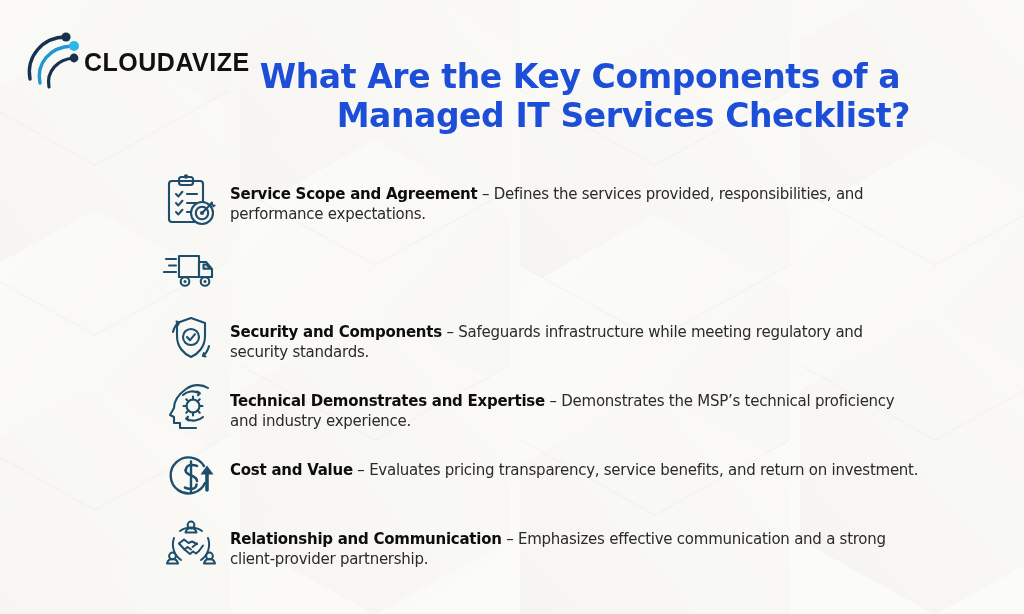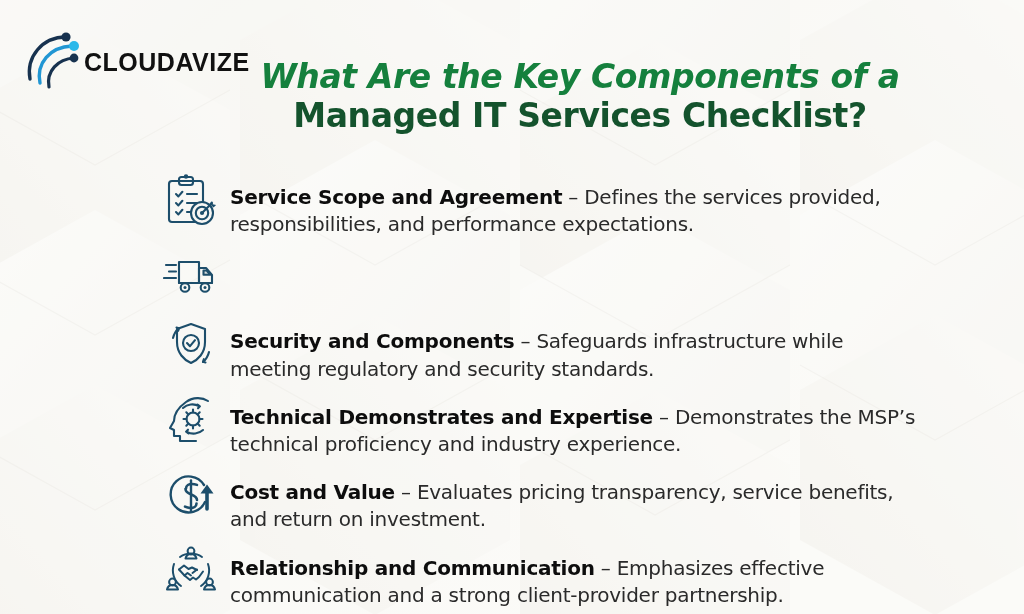--- a/index.html
+++ b/index.html
@@ -36,41 +36,41 @@
   
   .heading {
     position:absolute; left:250px; top:58px; width:660px;
     text-align:center;
   }
   .heading .line {
     font-size:33px; font-weight:900; line-height:1.18;
     letter-spacing:-.4px; white-space:nowrap;
     font-family:"DejaVu Sans", sans-serif;
   }
-  .heading .line1 { color:#15803d;font-style:italic; }
-  .heading .line2 { color:#14532d; }
+  .heading .line1 { color:#1d4ed8; }
+  .heading .line2 { color:#1d4ed8;text-align:right; }
 
   
   .items {
     position:absolute; left:160px; top:172px; width:760px;
   }
   .item {
     display:flex; align-items:flex-start;
     margin-bottom:9px;
     min-height:60px;
   }
   .item-icon {
     flex:0 0 62px; width:62px; height:58px;
     display:flex; align-items:center; justify-content:center;
     margin-right:8px;
   }
   .item-icon svg { display:block; }
   .item-text {
     flex:1 1 auto;
-    font-size:20px; line-height:1.36;
+    font-size:15px; line-height:1.36;
     color:#1b1b1b; padding-top:12px;
     font-family:"DejaVu Sans", sans-serif;
     letter-spacing:-.25px;
   }
   .item-text .t-title { font-weight:700; color:#0d0d0d; }
   .item-text .t-dash  { font-weight:400; color:#2a2a2a; }
   .item-text .t-desc  { font-weight:400; color:#2a2a2a; }
 </style>
 </head>
 <body>

